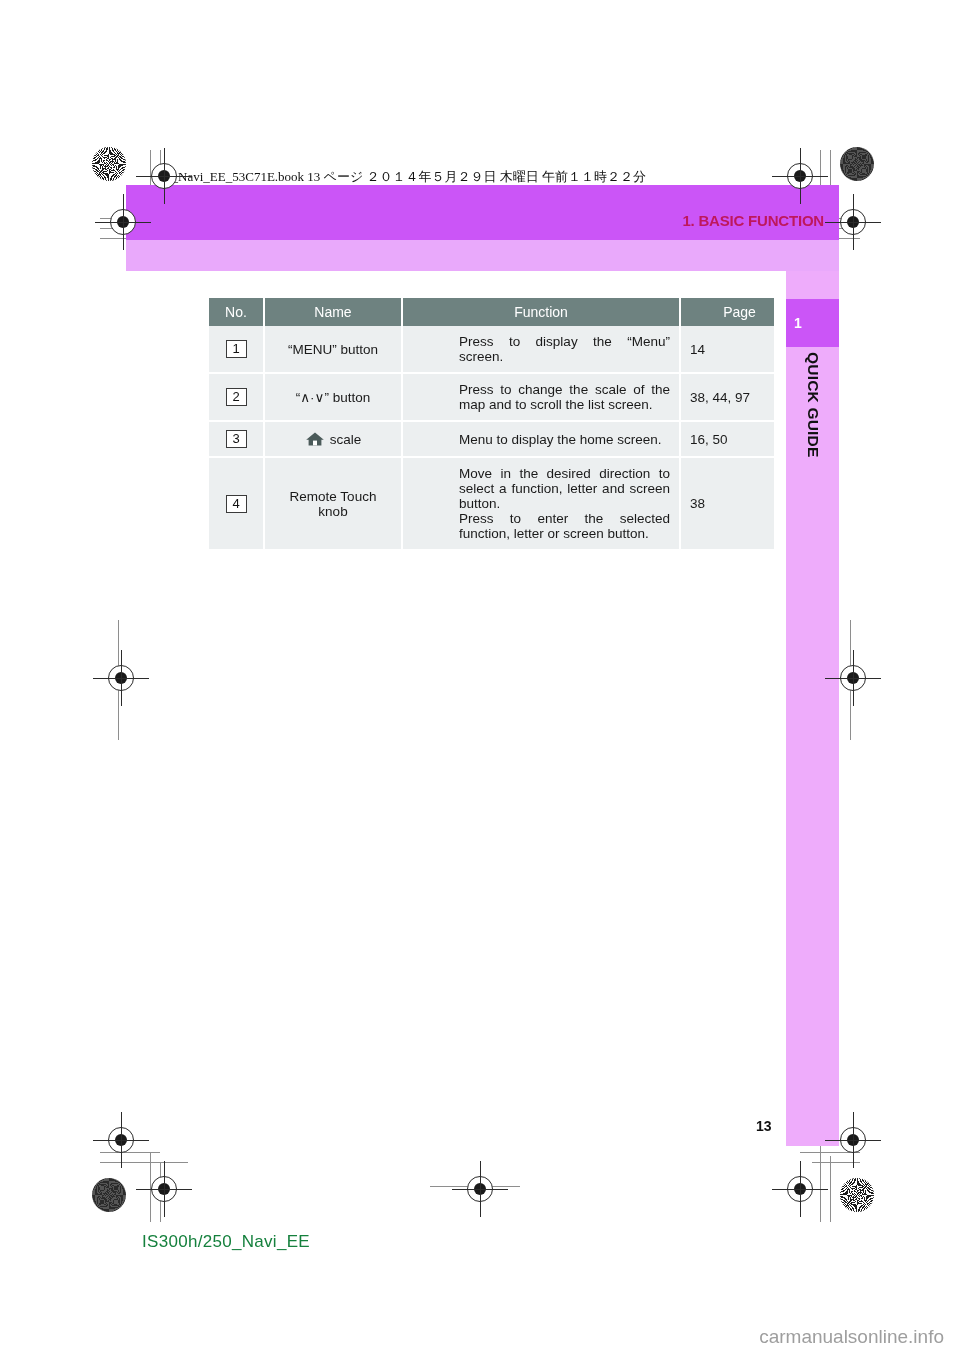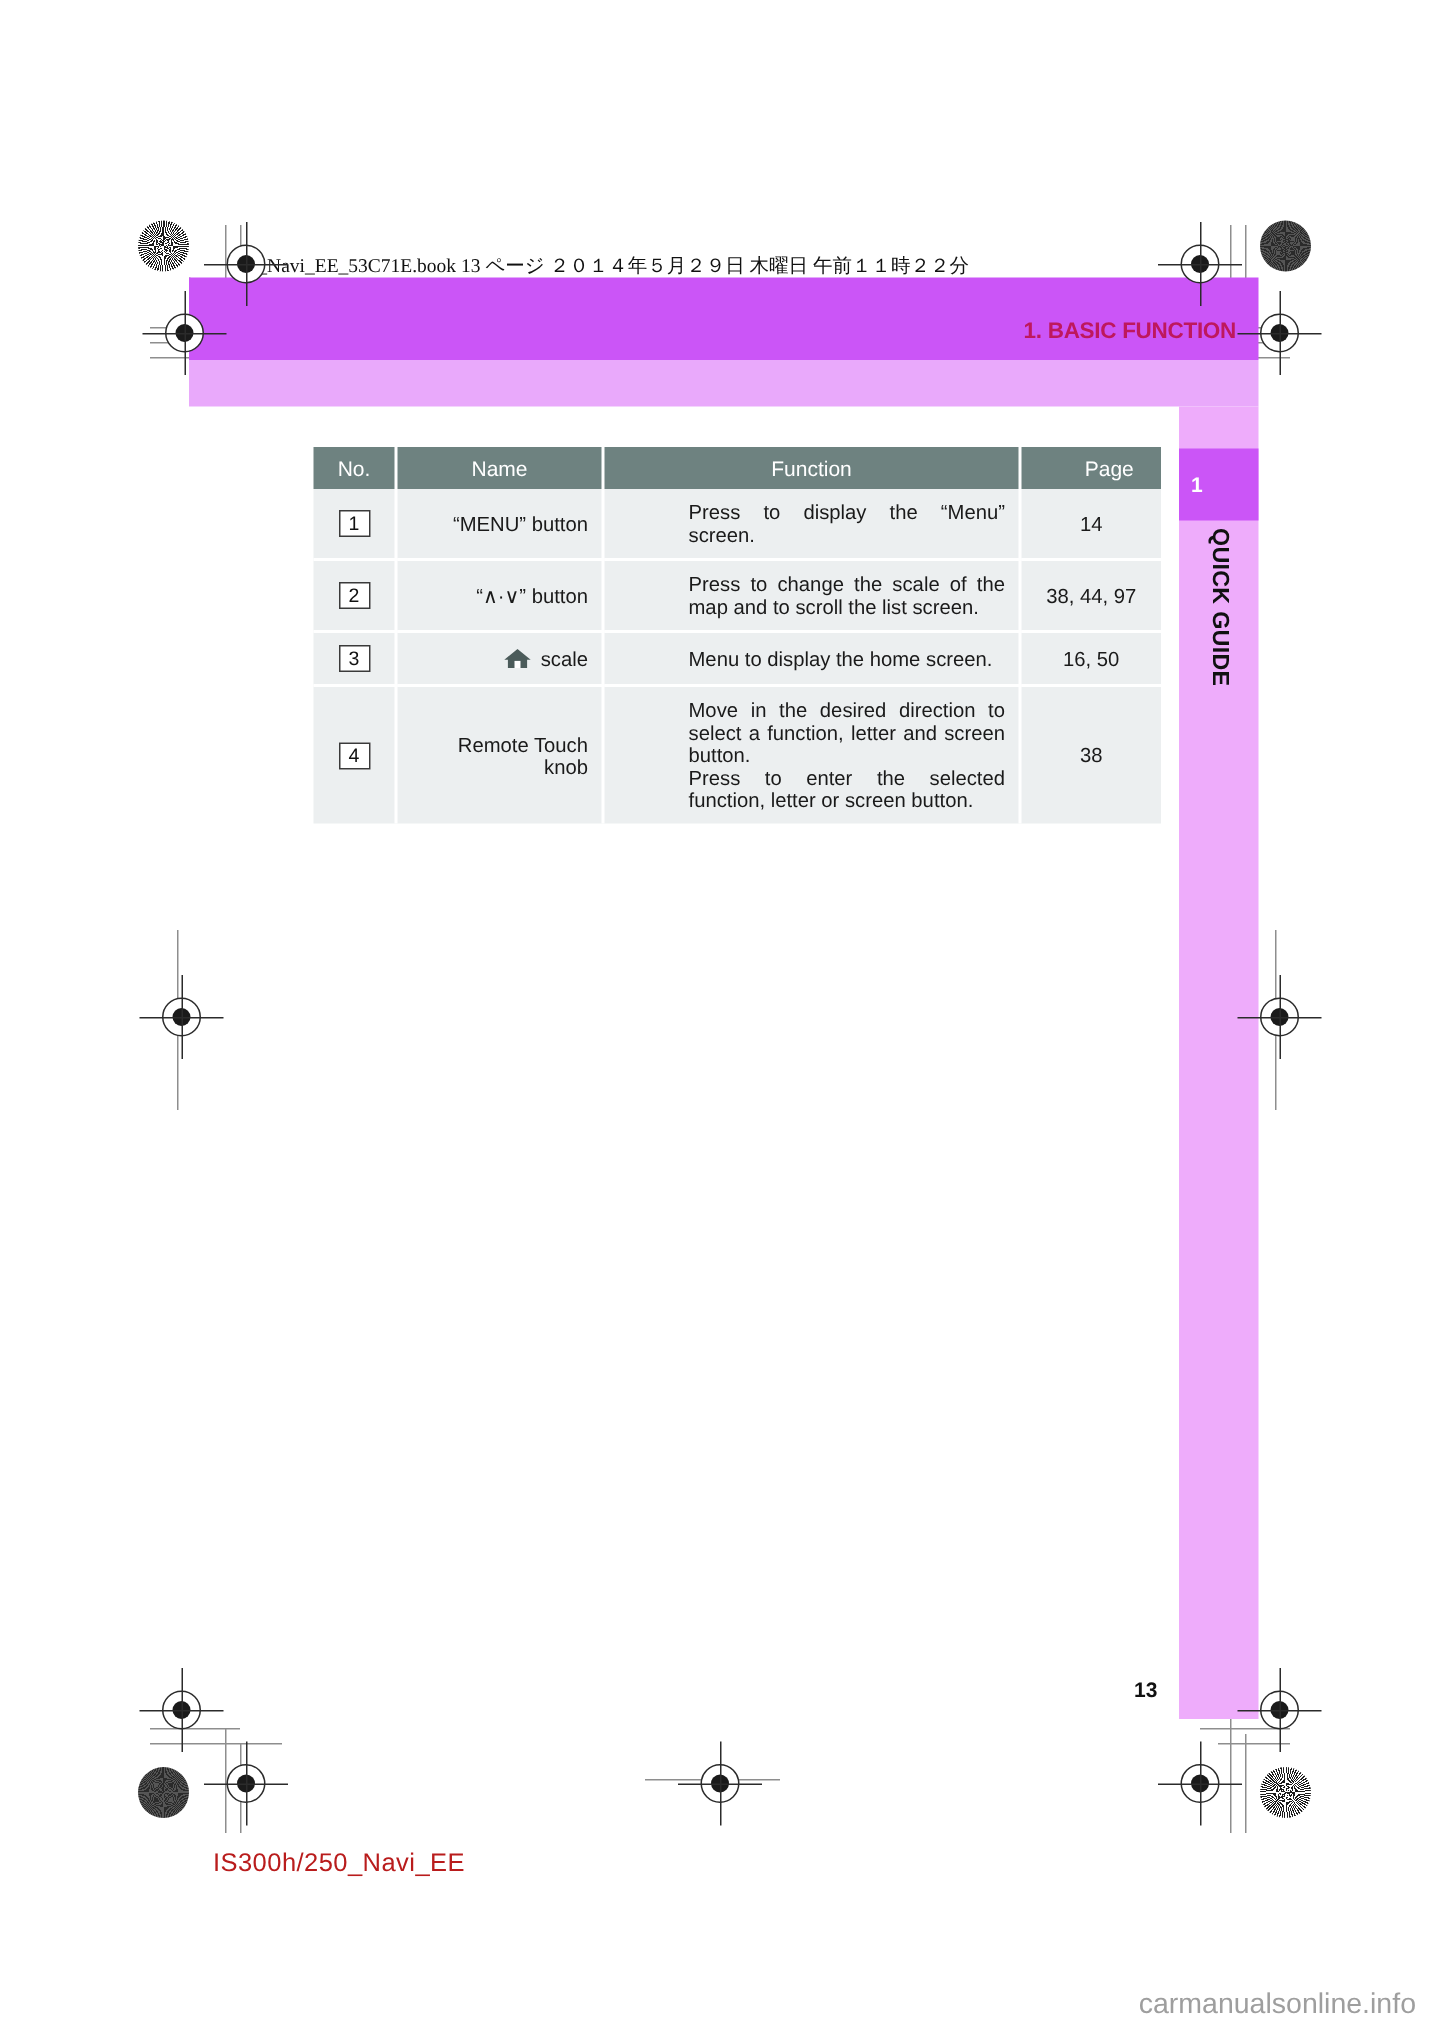--- a/index.html
+++ b/index.html
@@ -194,23 +194,23 @@
   }
   table.spec td:last-child { border-right: none; }
   table.spec tr:last-child td { border-bottom: none; }
 
   .col-no   { width: 55px; }
   .col-name { width: 138px; }
   .col-func { width: 278px; }
   .col-page { width: 94px; }
 
   .cell-no   { text-align: center; }
-  .cell-name { text-align: right; }
+  .cell-name { text-align: center; }
   .cell-func { text-align: justify; }
-  .cell-page { text-align: center; font-size: 15px; white-space: nowrap; }
+  .cell-page { font-size: 15px; white-space: nowrap; }
 
   .numbox {
     display: inline-block;
     min-width: 13px;
     padding: 0px 3px 1px 3px;
     border: 1.5px solid #3a3a3a;
     font-size: 13px;
     line-height: 15px;
     text-align: center;
     color: #111111;
@@ -235,21 +235,21 @@
     font-size: 14px;
     font-weight: bold;
     color: #111111;
     z-index: 12;
   }
   .modelcode {
     position: absolute;
     left: 142px;
     top: 1232px;
     font-size: 17px;
-    color: #b91c1c;
+    color: #15803d;
     letter-spacing: 0.3px;
     z-index: 12;
   }
   .watermark {
     position: absolute;
     right: 16px;
     top: 1326px;
     font-size: 19px;
     color: #9e9e9e;
     z-index: 12;

